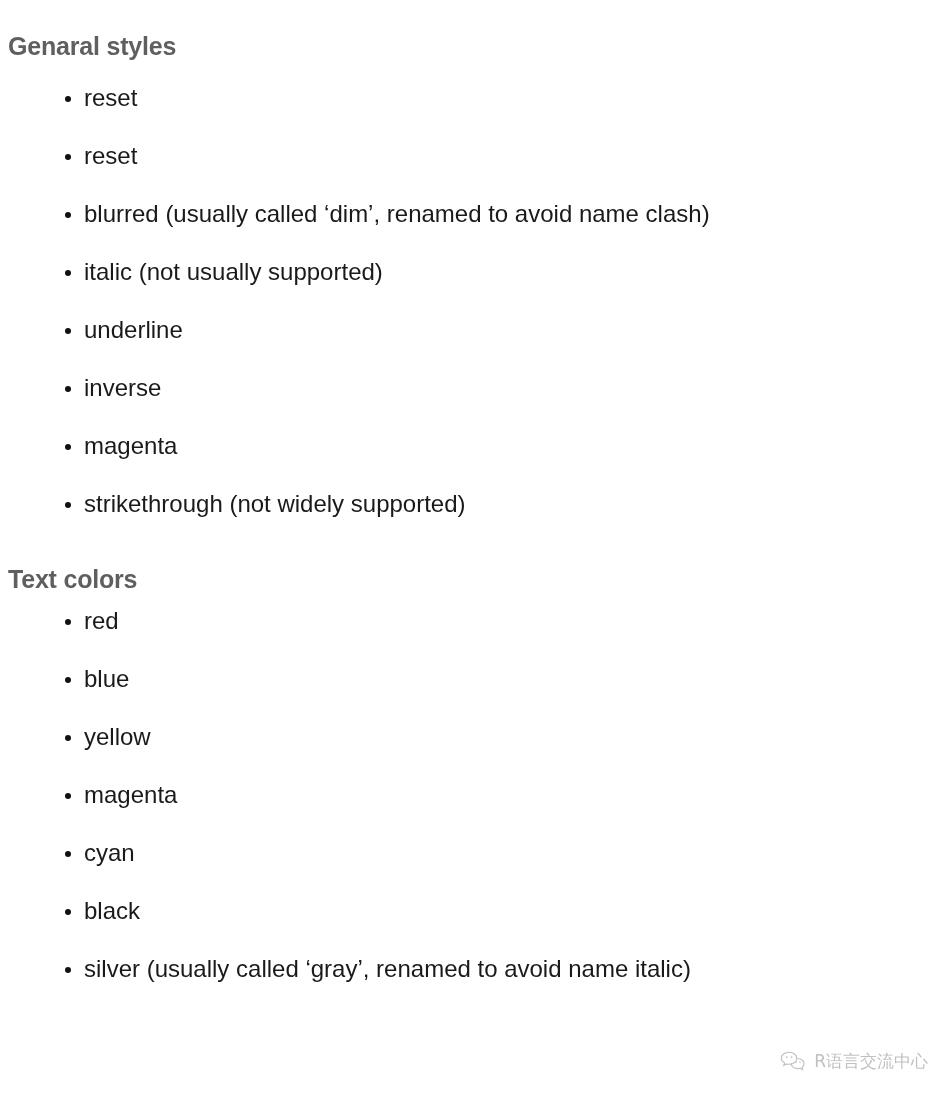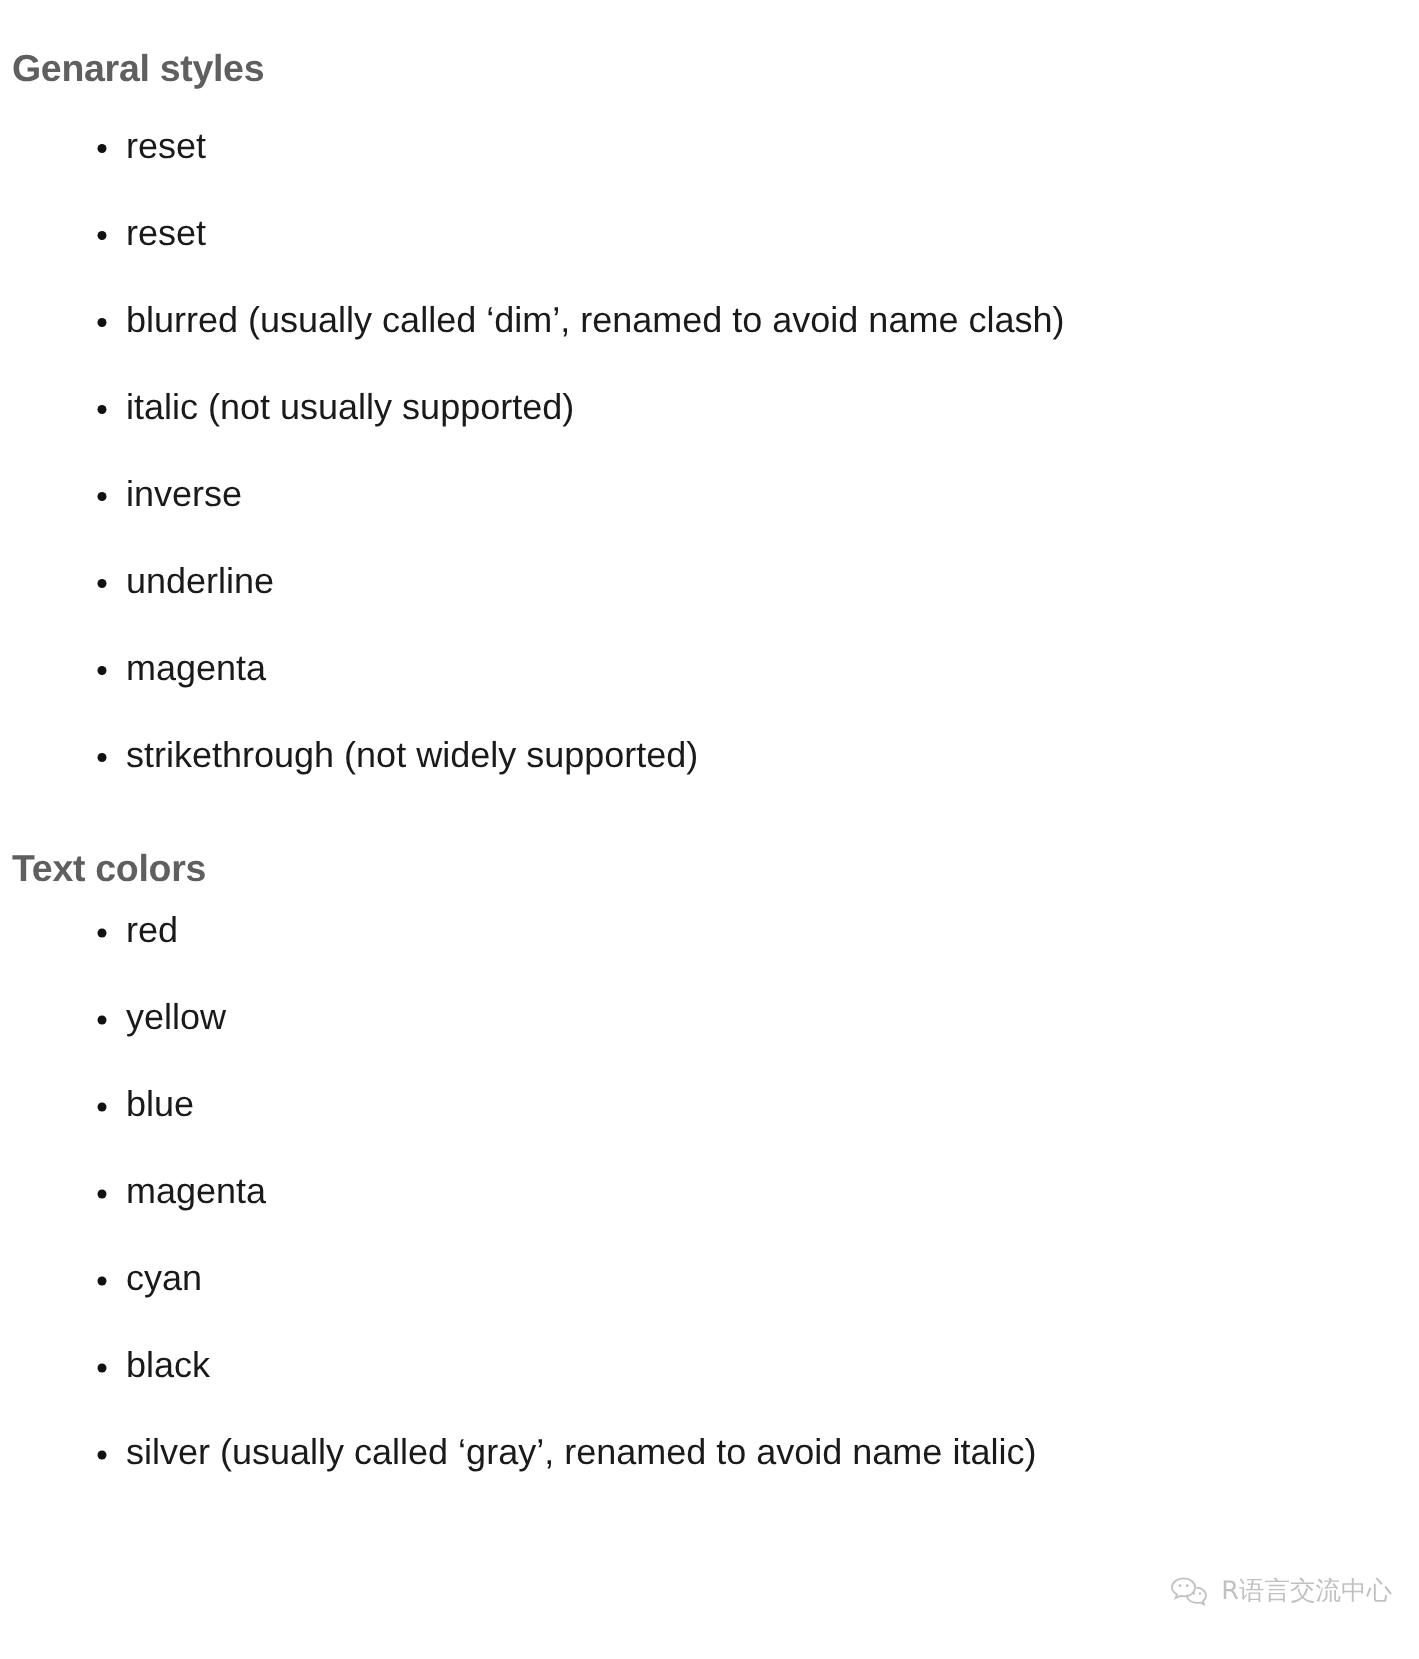--- a/index.html
+++ b/index.html
@@ -110,44 +110,44 @@
     <li class="bullet-item">
       <span class="bullet-label">reset</span>
     </li>
     <li class="bullet-item">
       <span class="bullet-label">blurred (usually called ‘dim’, renamed to avoid name clash)</span>
     </li>
     <li class="bullet-item">
       <span class="bullet-label">italic (not usually supported)</span>
     </li>
     <li class="bullet-item">
-      <span class="bullet-label">inverse</span>
+      <span class="bullet-label">underline</span>
     </li>
     <li class="bullet-item">
-      <span class="bullet-label">underline</span>
+      <span class="bullet-label">inverse</span>
     </li>
     <li class="bullet-item">
       <span class="bullet-label">magenta</span>
     </li>
     <li class="bullet-item">
       <span class="bullet-label">strikethrough (not widely supported)</span>
     </li>
   </ul>
 
   <h2 class="section-heading heading-colors">Text colors</h2>
 
   <ul class="bullet-list list-colors">
     <li class="bullet-item">
       <span class="bullet-label">red</span>
     </li>
     <li class="bullet-item">
-      <span class="bullet-label">yellow</span>
+      <span class="bullet-label">blue</span>
     </li>
     <li class="bullet-item">
-      <span class="bullet-label">blue</span>
+      <span class="bullet-label">yellow</span>
     </li>
     <li class="bullet-item">
       <span class="bullet-label">magenta</span>
     </li>
     <li class="bullet-item">
       <span class="bullet-label">cyan</span>
     </li>
     <li class="bullet-item">
       <span class="bullet-label">black</span>
     </li>

